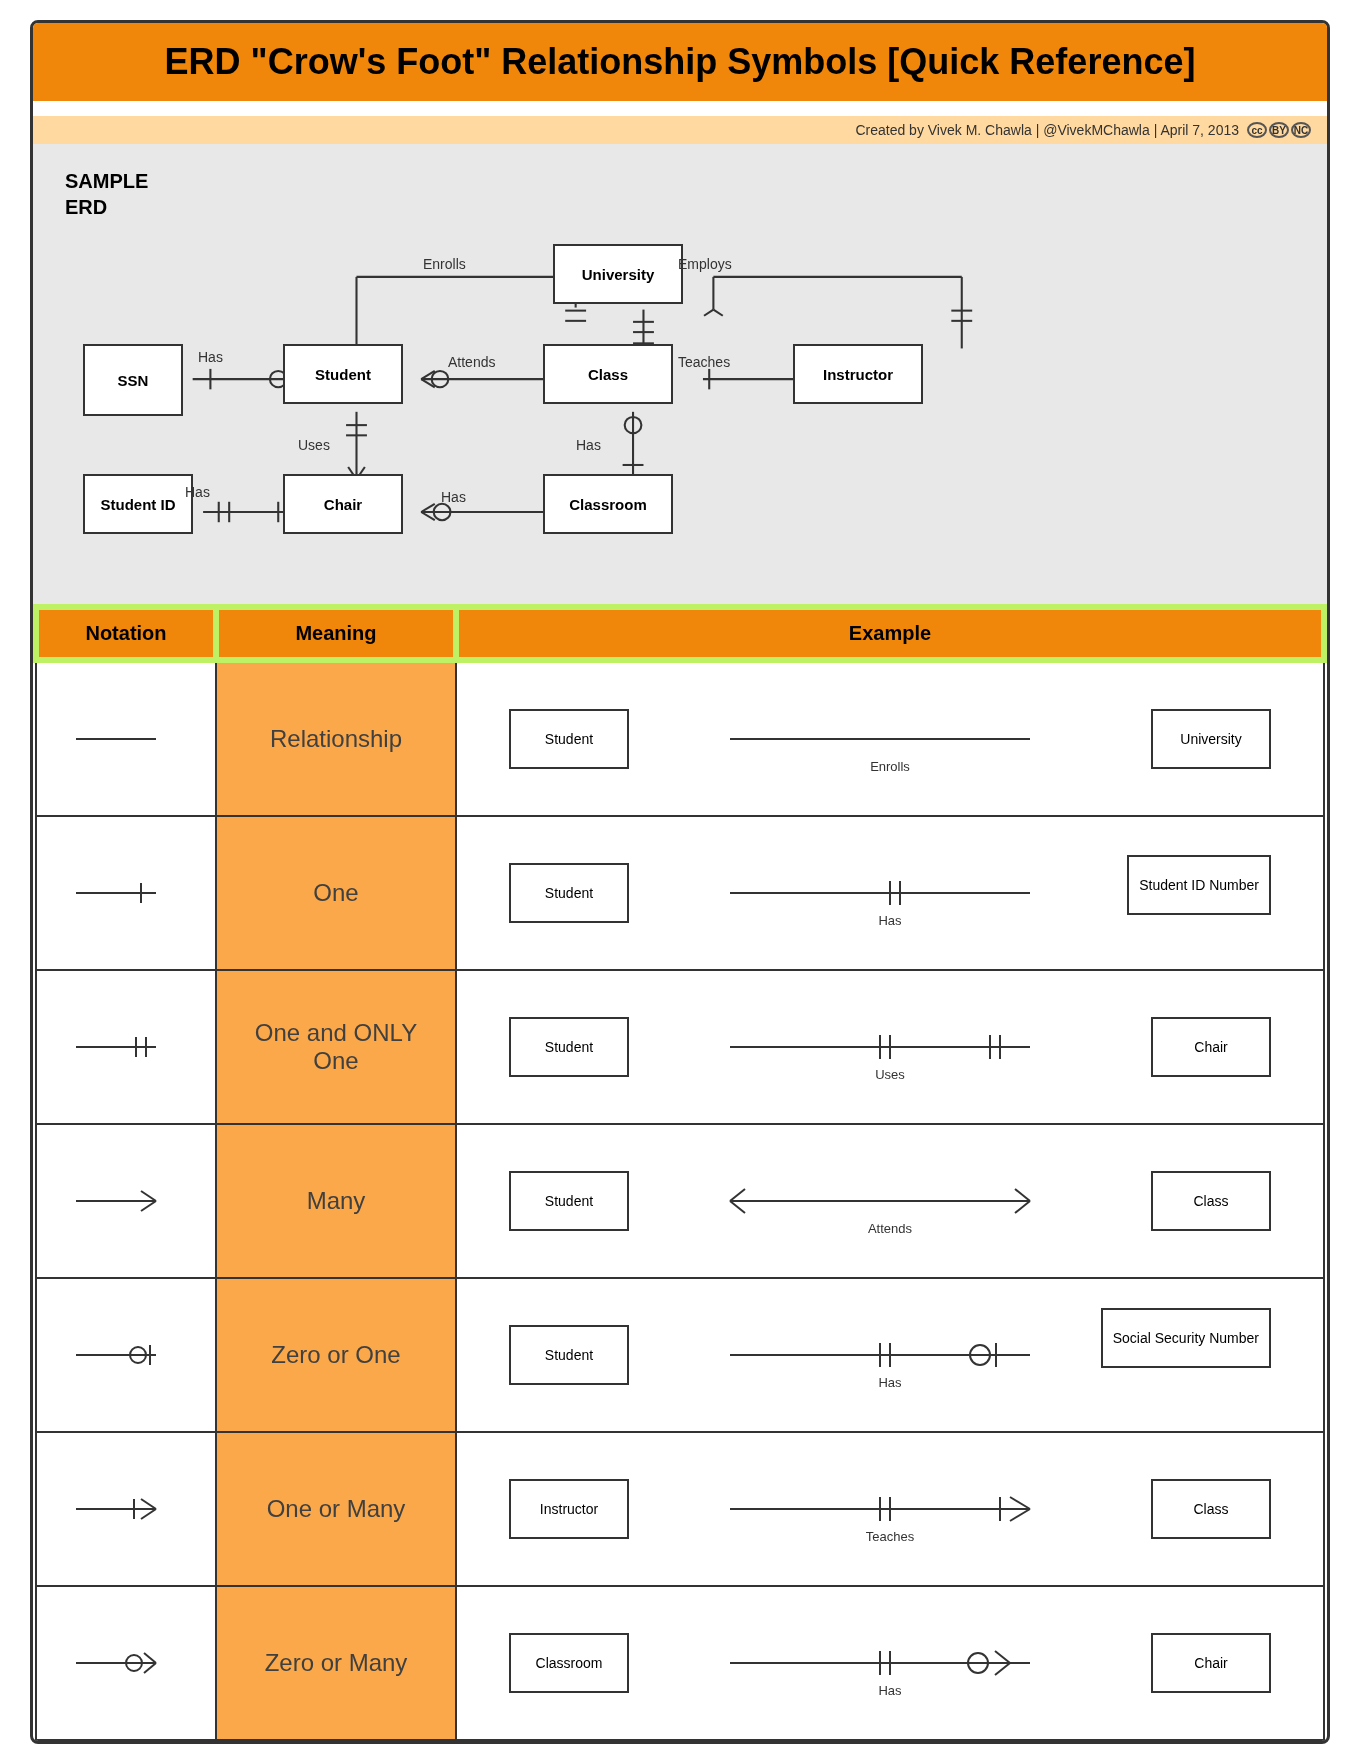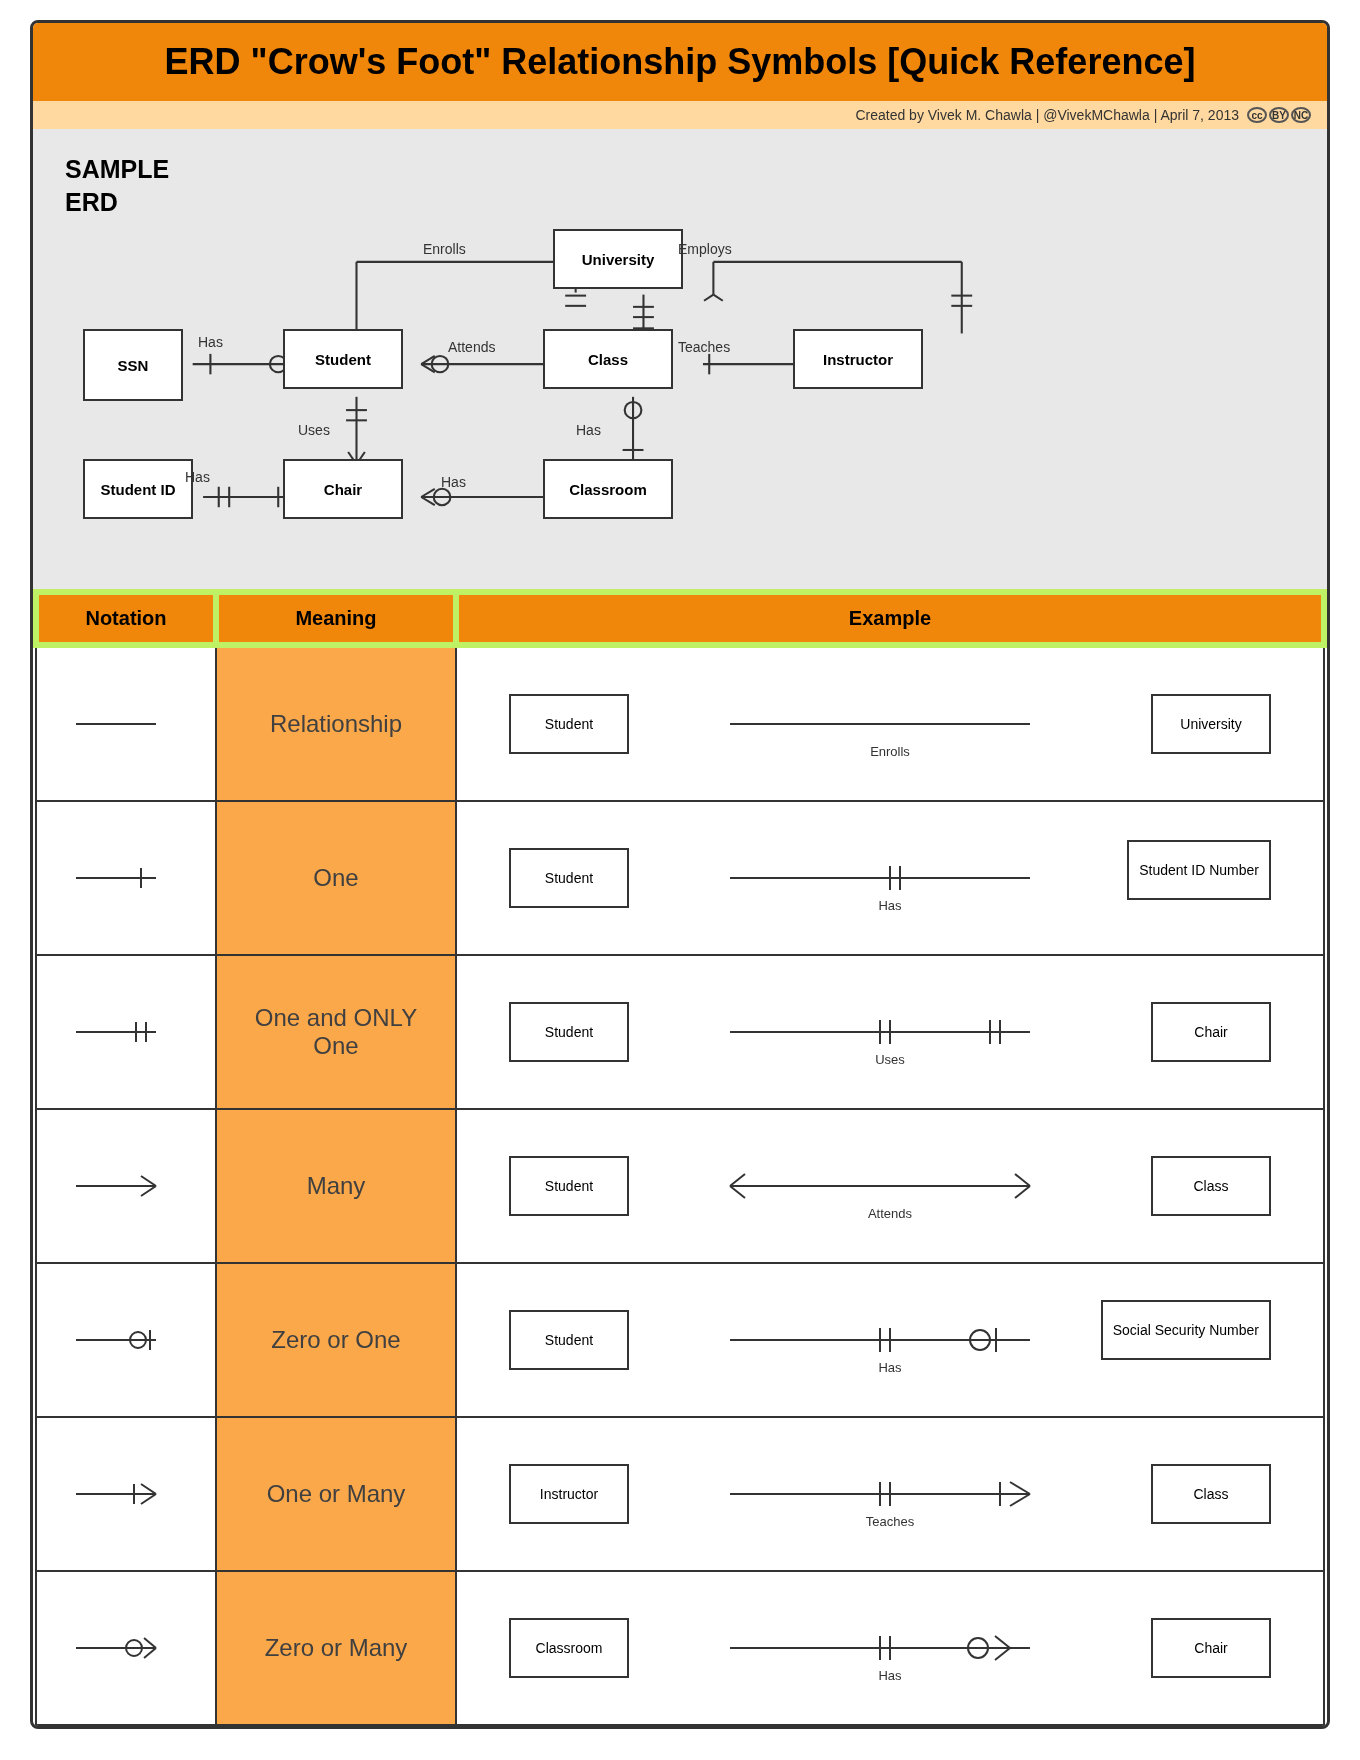--- a/index.html
+++ b/index.html
@@ -31,20 +31,21 @@
     
     .subtitle-bar {
       background: #ffd9a0;
       padding: 6px 16px;
       display: flex;
       align-items: center;
       justify-content: flex-end;
       font-size: 14px;
       color: #333;
       gap: 8px;
+      margin-top: 15px;
     }
     .cc-icons {
       display: flex;
       gap: 2px;
       font-size: 12px;
     }
     .cc-circle {
       border: 2px solid #555;
       border-radius: 50%;
       width: 20px; height: 16px;
@@ -54,21 +55,21 @@
     }
 
     
     .erd-area {
       background: #e8e8e8;
       padding: 24px 32px;
       position: relative;
       min-height: 460px;
     }
     .erd-label {
-      font-size: 25px;
+      font-size: 20px;
       font-weight: bold;
       line-height: 1.3;
     }
 
     
     .entity-box {
       position: absolute;
       border: 2px solid #333;
       background: #fff;
       font-weight: bold;
@@ -428,21 +429,21 @@
                 <line x1="10" y1="25" x2="90" y2="25" stroke="#333" stroke-width="2"></line>
                 <circle cx="72" cy="25" r="8" fill="none" stroke="#333" stroke-width="2"></circle>
                 <line x1="84" y1="15" x2="84" y2="35" stroke="#333" stroke-width="2"></line>
               </svg>
             </div>
           </td>
           <td class="col-meaning">Zero or One</td>
           <td class="col-example">
             <div class="example-inner" style="position: relative; height: 120px;">
               <div class="ex-entity" style="left: 20px; top: 30px;">Student</div>
-              <div class="ex-entity" style="right: 20px; top: 20px;">Social Security Number</div>
+              <div class="ex-entity" style="right: 20px; top: 13px;">Social Security Number</div>
               <div class="ex-label" style="left: 50%; top: 80px; transform: translateX(-50%);">Has</div>
               <svg width="100%" height="100%" viewBox="0 0 700 120" style="position: absolute; top: 0px; left: 0px; z-index: 1;">
                 <line x1="190" y1="60" x2="490" y2="60" stroke="#333" stroke-width="2"></line>
                 <line x1="340" y1="48" x2="340" y2="72" stroke="#333" stroke-width="2"></line>
                 <line x1="350" y1="48" x2="350" y2="72" stroke="#333" stroke-width="2"></line>
                 <circle cx="440" cy="60" r="10" fill="none" stroke="#333" stroke-width="2"></circle>
                 <line x1="456" y1="48" x2="456" y2="72" stroke="#333" stroke-width="2"></line>
               </svg>
             </div>
           </td>

